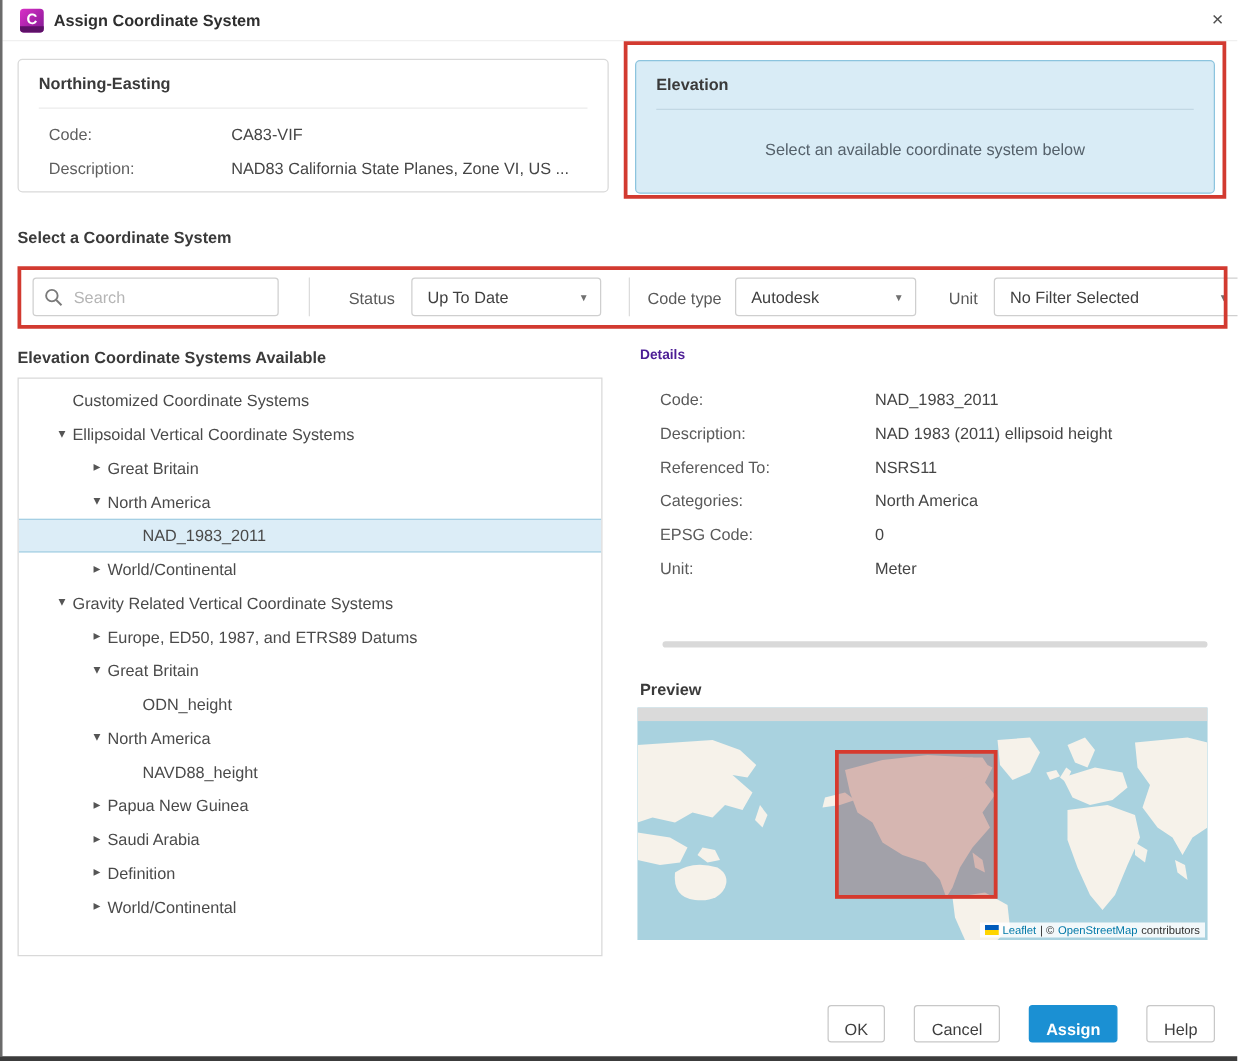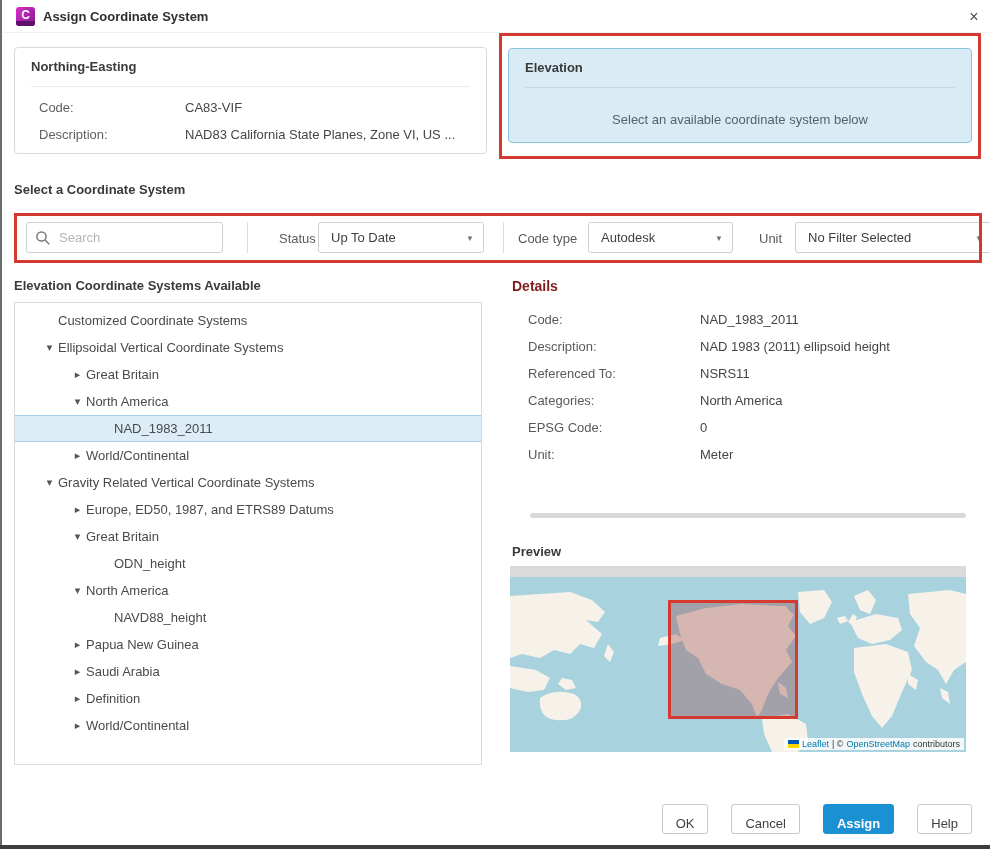--- a/index.html
+++ b/index.html
@@ -18,21 +18,21 @@
     background:linear-gradient(135deg,#d930c6 0%,#a520a8 60%,#7d1d90 100%);
     color:#fff; font-size:12px; font-weight:bold; text-align:center; line-height:16px; }
   .app-icon .band { position:absolute; left:0; bottom:0; width:100%; height:5px; background:#5e1168; border-radius:0 0 3px 3px; }
   .win-title { left:41px; top:9px; font-size:13px; font-weight:600; color:#2f2f2f; }
   .win-close { left:961px; top:6px; width:22px; height:22px; font-size:16px; color:#4f4f4f;
     text-align:center; line-height:22px; cursor:default; }
 
   
   .card { border:1px solid #d9d9d9; border-radius:4px; background:#fff;text-decoration:underline; }
   .card-ne { left:14px; top:47px; width:473px; height:107px; }
-  .card-el { left:508px; top:48px; width:464px; height:95px; background:#d9ecf6; border-color:#8cc4de; }
+  .card-el { left:508px; top:48px; width:464px; height:107px; background:#d9ecf6; border-color:#8cc4de; }
   .card-h { position:absolute; left:16px; top:11px; font-size:13px; font-weight:700; color:#3a3a3a; }
   .card-sep { position:absolute; left:16px; right:16px; top:38px; height:1px; background:rgba(0,0,0,0.08); }
   .kv-label { position:absolute; left:24px; font-size:13px; color:#5f5f5f; }
   .kv-value { position:absolute; left:170px; font-size:13px; color:#454545; white-space:nowrap; }
   .el-msg { position:absolute; left:0; right:0; top:63px; text-align:center; font-size:13px; color:#55616b; }
 
   
   .anno { border:3px solid #d23a30; background:transparent; pointer-events:none; z-index:30; }
   .anno-elevation { left:499px; top:33px; width:482px; height:126px; }
   .anno-filters { left:14px; top:213px; width:968px; height:50px; }
@@ -58,21 +58,21 @@
     border:1px solid #d9d9d9; padding-top:4px; overflow:hidden; }
   .tree-row { position:relative; height:27px; line-height:27px; font-size:13px; color:#4a4a4a; white-space:nowrap; }
   .tree-row .arrow { position:absolute; width:13px; text-align:center; font-size:11px; color:#555; }
   .tree-row.lvl0 .arrow { left:28px; } .tree-row.lvl0 .t-label { padding-left:43px; }
   .tree-row.lvl1 .arrow { left:56px; } .tree-row.lvl1 .t-label { padding-left:71px; }
   .tree-row.lvl2 .arrow { left:84px; } .tree-row.lvl2 .t-label { padding-left:99px; }
   .tree-row .t-label { display:block; }
   .tree-row.selected { background:#dcedf7; border-top:1px solid #a5cfe4; border-bottom:1px solid #a5cfe4; height:27px; line-height:25px; }
 
   
-  .details-title { left:512px; top:278px; font-size:14px; font-weight:700; color:#7f1d1d; }
+  .details-title { left:512px; top:278px; font-size:11px; font-weight:700; color:#4c1d95; }
   .details-rows { left:512px; top:306px; width:470px; }
   .d-row { position:relative; height:27px; line-height:27px; font-size:13px; white-space:nowrap; }
   .d-row .d-label { position:absolute; left:16px; color:#5a5a5a; }
   .d-row .d-value { position:absolute; left:188px; color:#454545; }
   .h-scroll { left:530px; top:513px; width:436px; height:5px; background:#d9d9d9; border-radius:3px; }
 
   
   .preview-title { left:512px; top:544px; font-size:13px; font-weight:700; color:#3a3a3a; }
   .map { left:510px; top:566px; width:456px; height:186px; background:#a9d2df; overflow:hidden; }
   .map .tile-gap { position:absolute; left:0; top:0; width:456px; height:11px; background:#dadada; }
@@ -126,21 +126,21 @@
   <div class="abs search-box">
     <svg class="search-glyph" viewBox="0 0 16 16">
       <circle cx="6.5" cy="6.5" r="4.6" fill="none" stroke="#7a7a7a" stroke-width="1.5"></circle>
       <line x1="10" y1="10" x2="14.2" y2="14.2" stroke="#7a7a7a" stroke-width="1.5"></line>
     </svg>
     <input type="text" placeholder="Search" style="">
   </div>
   <div class="abs v-div" style="left:247px"></div>
 
   <div class="abs flt-label" style="left:279px">Status</div>
-  <div class="abs dd" style="left:318px; width:166px">
+  <div class="abs dd" style="left:329px; width:152px">
     <span>Up To Date</span>
     <span class="caret">▼</span>
   </div>
   <div class="abs v-div" style="left:503px"></div>
 
   <div class="abs flt-label" style="left:518px">Code type</div>
   <div class="abs dd" style="left:588px; width:145px">
     <span>Autodesk</span>
     <span class="caret">▼</span>
   </div>

